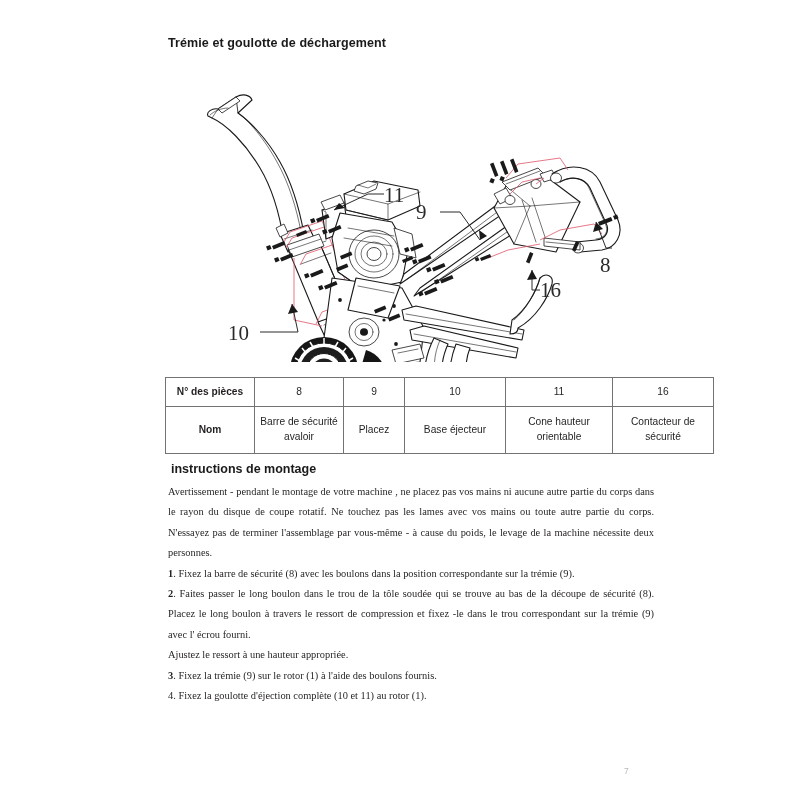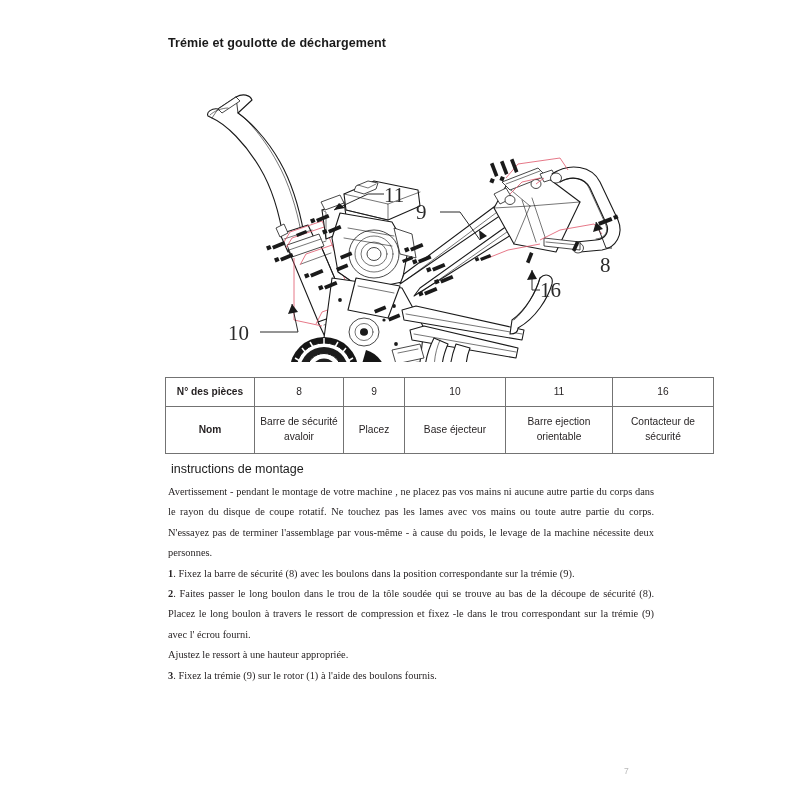--- a/index.html
+++ b/index.html
@@ -71,21 +71,21 @@
   .col-d { width: 96px; }
   .col-e { width: 102px; }
   .col-f { width: 96px; }
 
   
   .sec-title {
     position: absolute;
     left: 171px;
     top: 462px;
     font-size: 12.5px;
-    font-weight: normal;
+    font-weight: bold;
     color: #1a1a1a;
   }
   .body-block {
     position: absolute;
     left: 168px;
     top: 482px;
     width: 486px;
     font-family: Liberation Serif, serif;
   }
   .para {
@@ -401,37 +401,38 @@
         <td class="col-c">9</td>
         <td class="col-d">10</td>
         <td class="col-e">11</td>
         <td class="col-f">16</td>
       </tr>
       <tr class="row-name">
         <td class="hdr col-a">Nom</td>
         <td class="col-b">Barre de sécurité avaloir</td>
         <td class="col-c">Placez</td>
         <td class="col-d">Base éjecteur</td>
-        <td class="col-e">Barre ejection orientable</td>
+        <td class="col-e">Cone hauteur orientable</td>
         <td class="col-f">Contacteur de sécurité</td>
       </tr>
     </tbody>
   </table>
 
   <div class="sec-title">instructions de montage</div>
 
   <div class="body-block">
     <p class="para justify">Avertissement  - pendant  le montage  de votre machine , ne placez pas vos mains ni aucune autre partie du corps dans le rayon du disque de coupe rotatif. Ne touchez pas les lames avec vos mains ou toute autre partie du corps. N'essayez pas de terminer l'assemblage par vous-même - à cause du poids, le levage de la machine nécessite deux personnes.</p>
 
     <p class="para justify"><span class="lead">1</span><span>. Fixez  la  barre  de  sécurité  (8)  avec  les  boulons  dans  la  position correspondante sur la trémie (9).</span></p>
 
     <p class="para justify"><span class="lead">2</span><span>. Faites passer le long boulon dans le trou de la tôle soudée qui se trouve au bas de la découpe de sécurité  (8). Placez  le long  boulon  à travers  le ressort  de compression   et fixez -le dans le trou correspondant sur la trémie (9) avec l' écrou fourni.</span></p>
 
     <p class="para">Ajustez le ressort à une hauteur appropriée.</p>
 
     <p class="para justify"><span class="lead">3</span><span>. Fixez la trémie (9) sur le rotor (1) à l'aide des boulons fournis.</span></p>
 
 
+    <p class="para">4. Fixez la goulotte d'éjection complète (10 et 11) au rotor (1).</p>
   </div>
 
   <div class="page-number">7</div>
 
 </div>
 
 </body></html>

